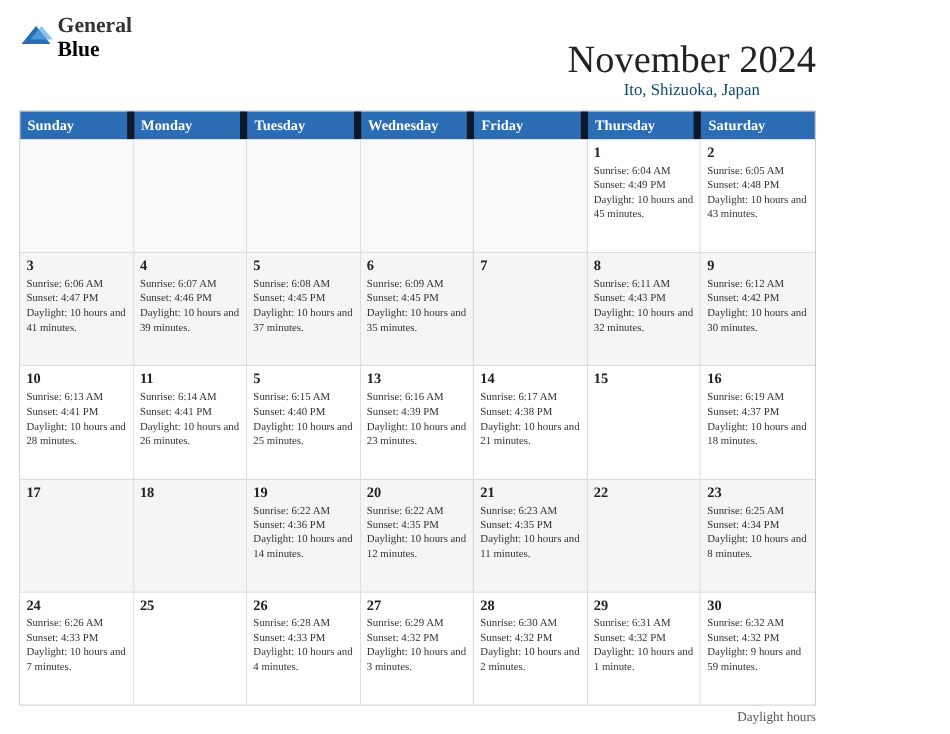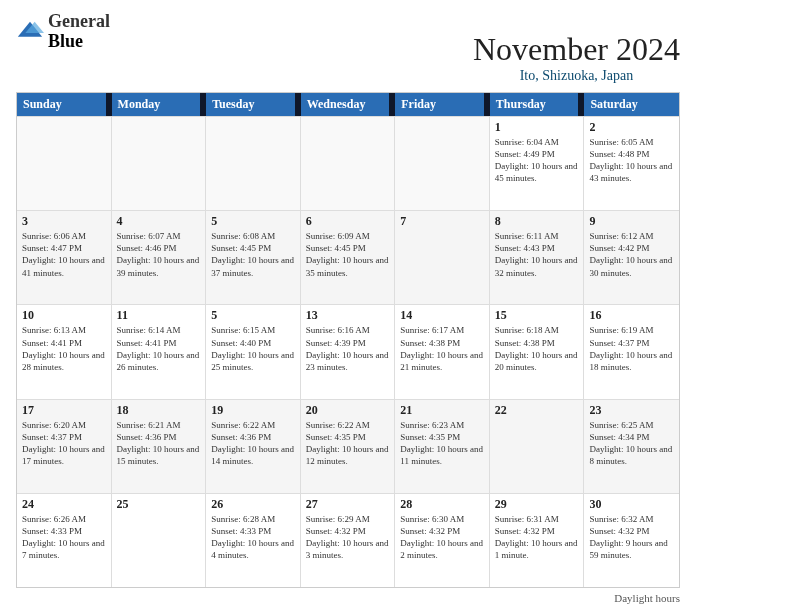--- a/index.html
+++ b/index.html
@@ -239,43 +239,34 @@
 Daylight: 10 hours and 23 minutes.</div>
           </div>
           <div class="cal-cell">
             <span class="day-number">14</span>
             <div class="day-info">Sunrise: 6:17 AM
 Sunset: 4:38 PM
 Daylight: 10 hours and 21 minutes.</div>
           </div>
           <div class="cal-cell">
             <span class="day-number">15</span>
-            <div class="day-info">Sunrise: 6:18 AM
-Sunset: 4:38 PM
-Daylight: 10 hours and 20 minutes.</div>
           </div>
           <div class="cal-cell">
             <span class="day-number">16</span>
             <div class="day-info">Sunrise: 6:19 AM
 Sunset: 4:37 PM
 Daylight: 10 hours and 18 minutes.</div>
           </div>
         </div>
         <div class="cal-row">
           <div class="cal-cell alt">
             <span class="day-number">17</span>
-            <div class="day-info">Sunrise: 6:20 AM
-Sunset: 4:37 PM
-Daylight: 10 hours and 17 minutes.</div>
           </div>
           <div class="cal-cell alt">
             <span class="day-number">18</span>
-            <div class="day-info">Sunrise: 6:21 AM
-Sunset: 4:36 PM
-Daylight: 10 hours and 15 minutes.</div>
           </div>
           <div class="cal-cell alt">
             <span class="day-number">19</span>
             <div class="day-info">Sunrise: 6:22 AM
 Sunset: 4:36 PM
 Daylight: 10 hours and 14 minutes.</div>
           </div>
           <div class="cal-cell alt">
             <span class="day-number">20</span>
             <div class="day-info">Sunrise: 6:22 AM

